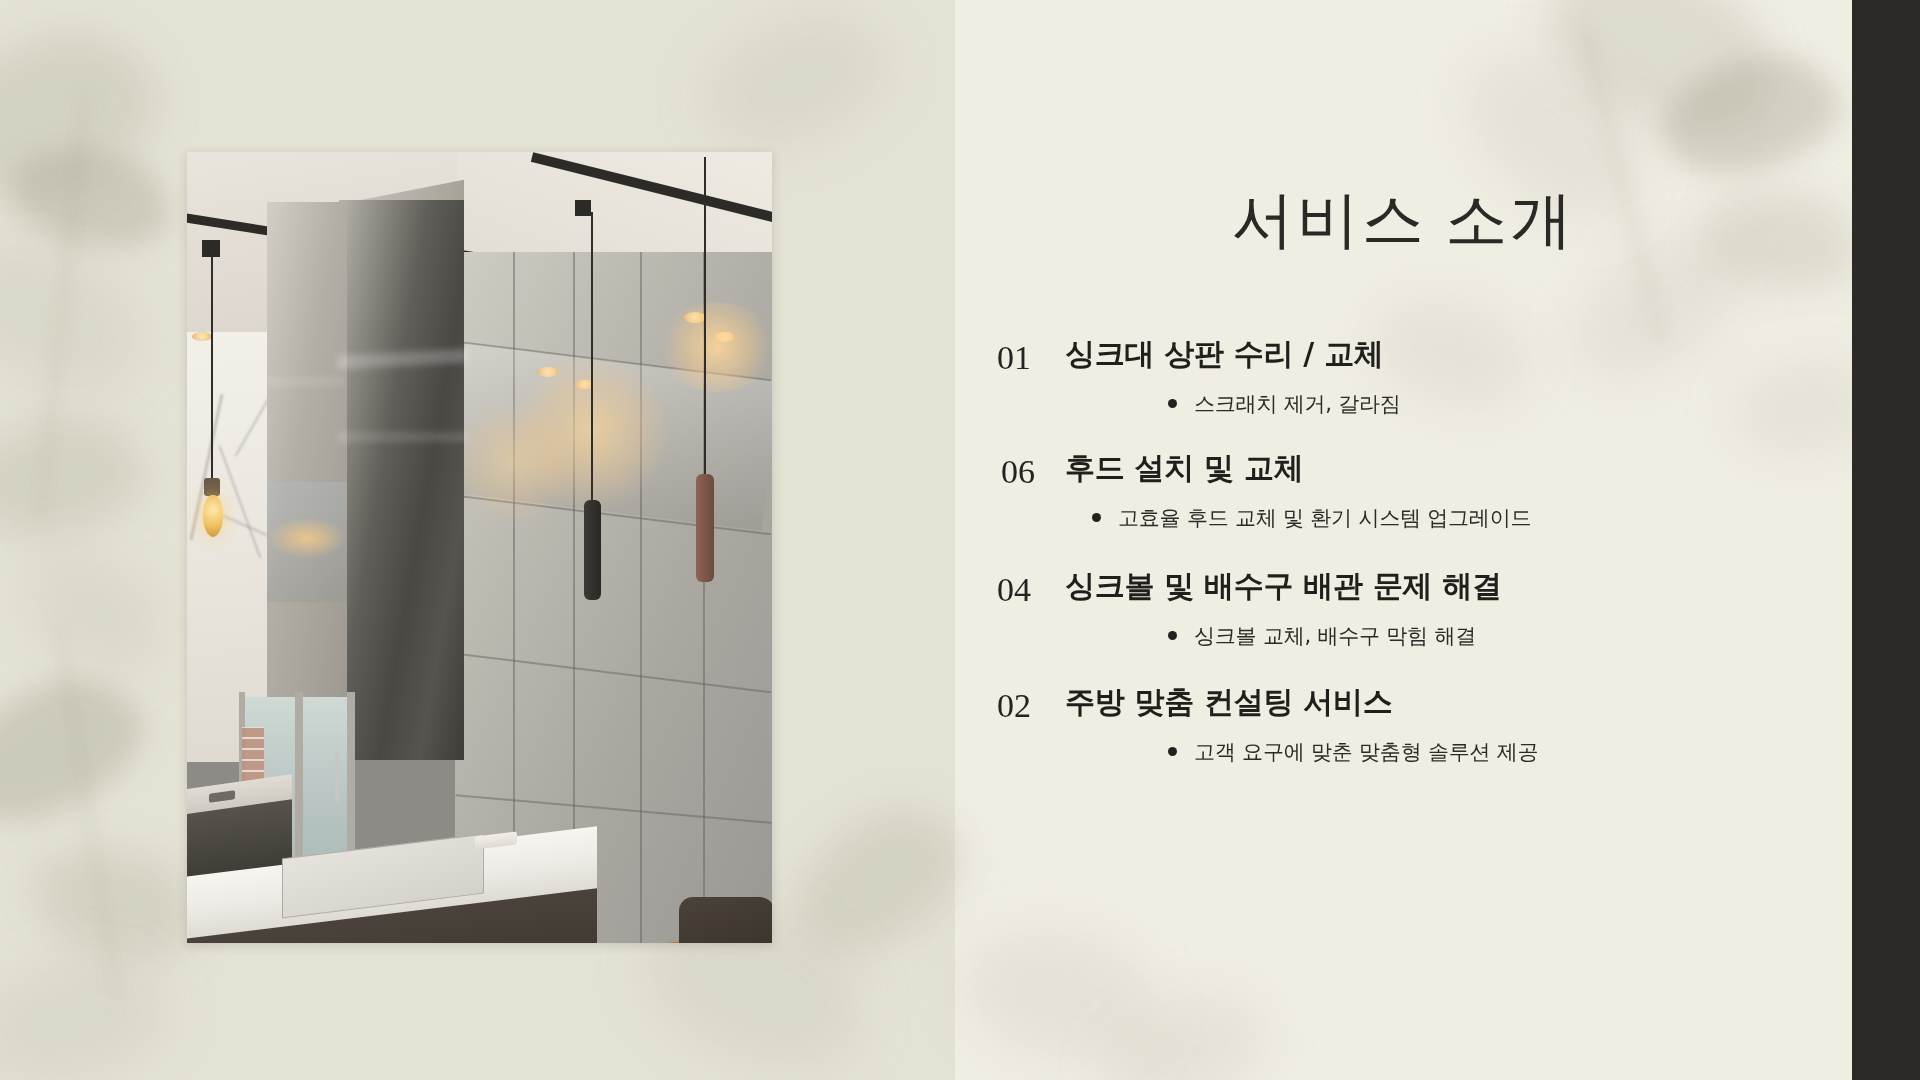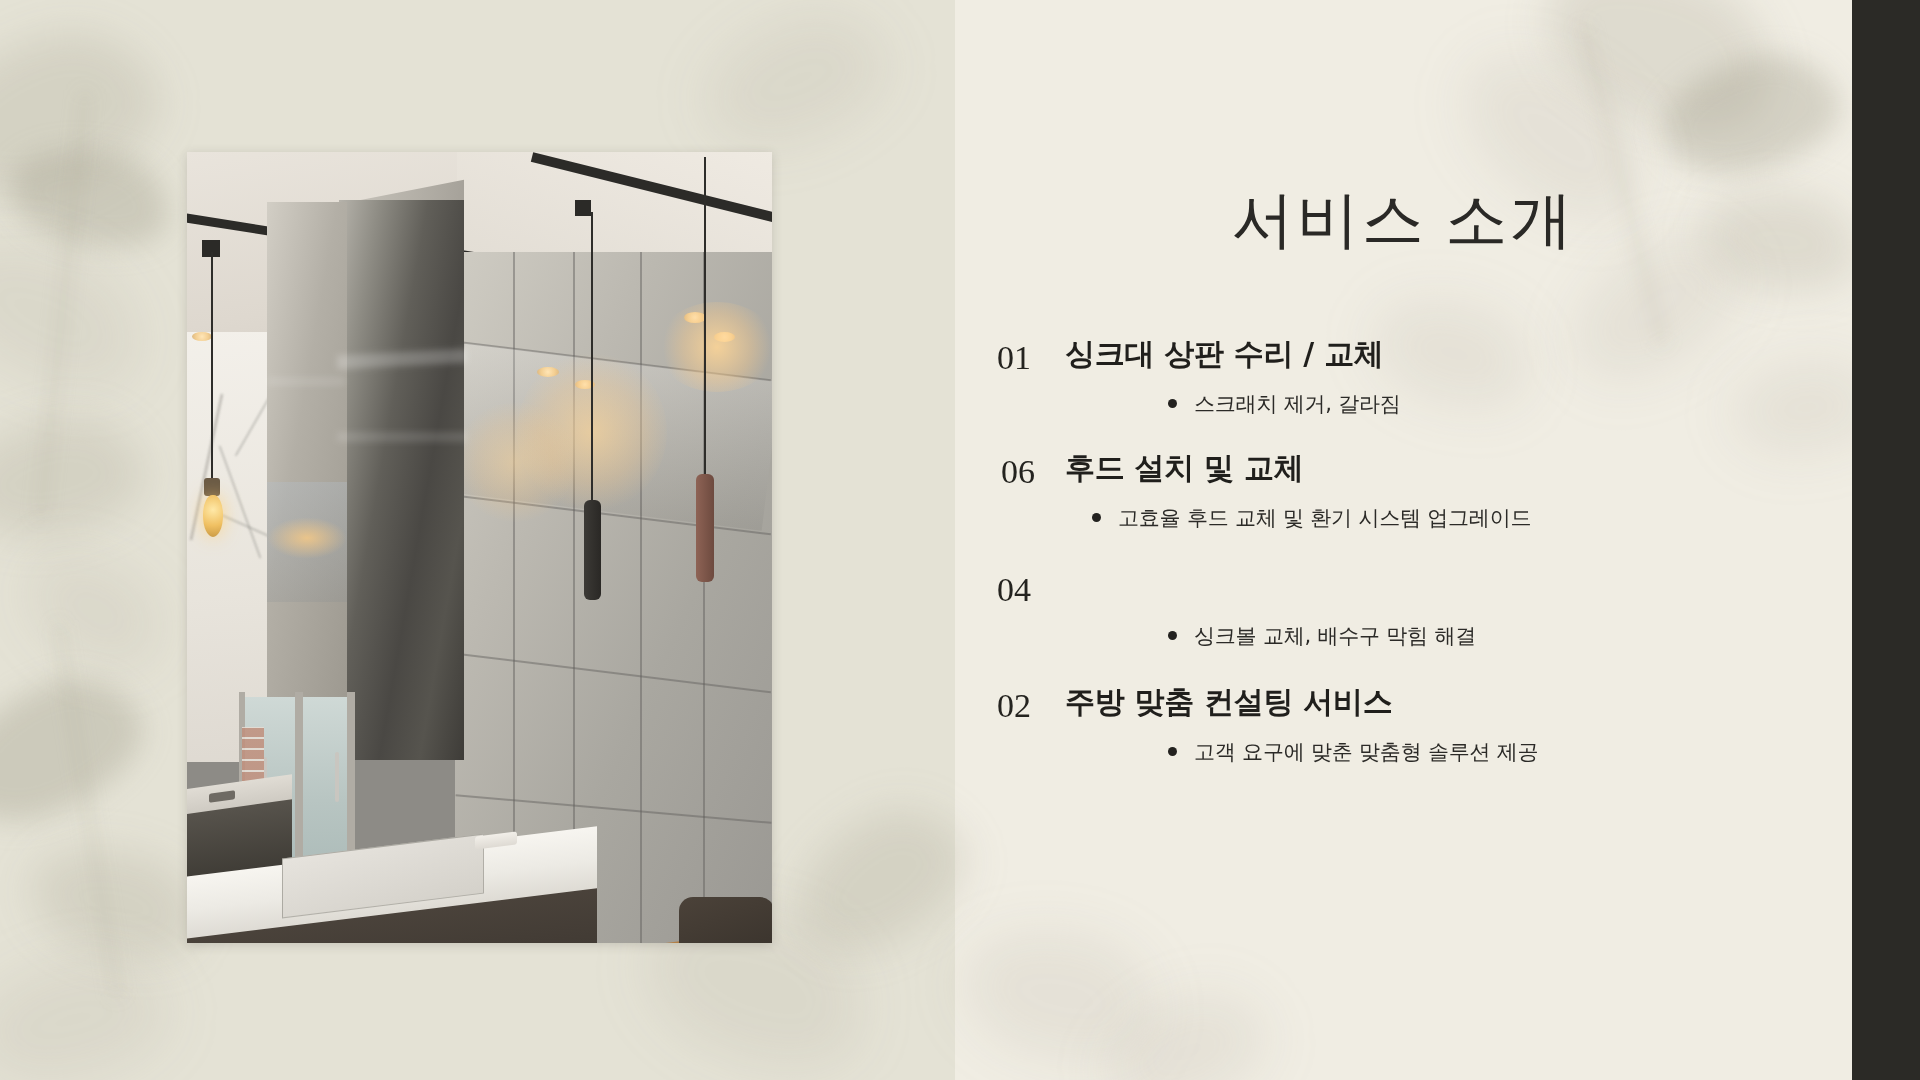--- a/index.html
+++ b/index.html
@@ -314,20 +314,21 @@
       <ul class="bullets">
         <li><span class="dot"></span><span>고효율 후드 교체 및 환기 시스템 업그레이드</span></li>
       </ul>
     </div>
 
     <div class="sp1"></div>
 
     <div class="item i2">
       <div class="row">
         <div class="num">04</div>
+        <div class="heading">싱크볼 및 배수구 배관 문제 해결</div>
       </div>
       <ul class="bullets">
         <li><span class="dot"></span><span>싱크볼 교체, 배수구 막힘 해결</span></li>
       </ul>
     </div>
 
     <div class="sp2"></div>
 
     <div class="item i3">
       <div class="row">

